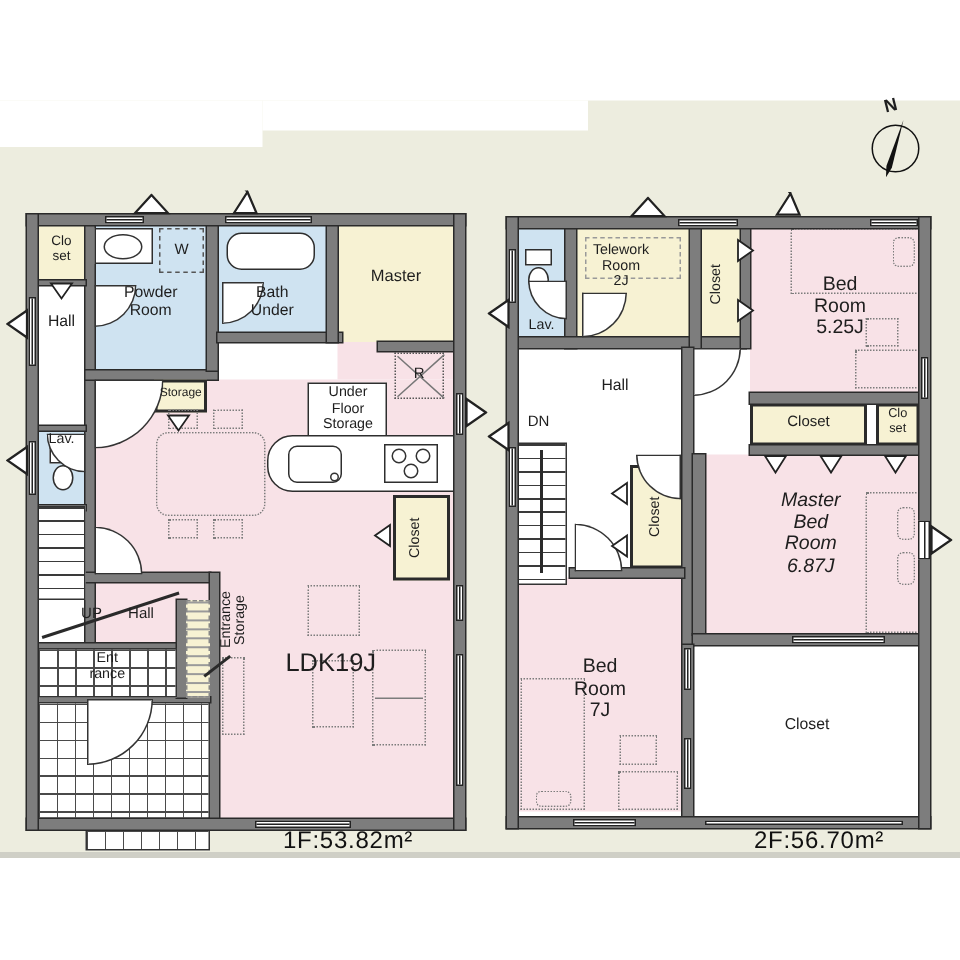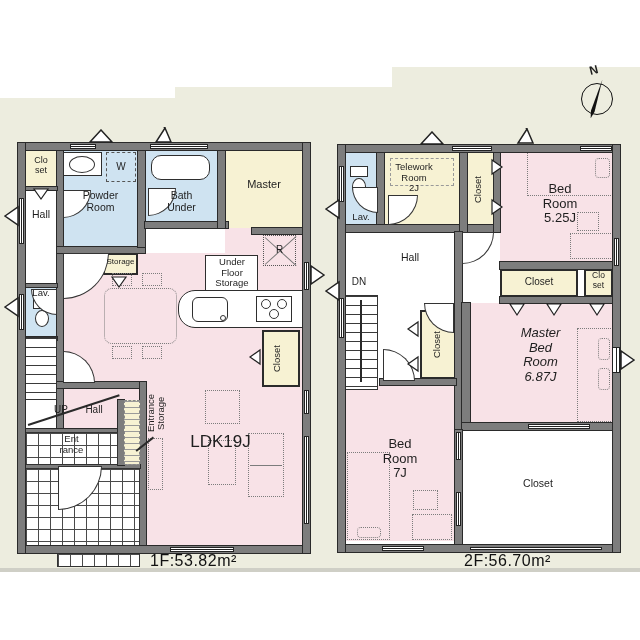--- a/index.html
+++ b/index.html
@@ -29,21 +29,21 @@
         background-image:repeating-linear-gradient(to right,#4a4a4a 0 1px,transparent 1px 12px),
                          repeating-linear-gradient(to bottom,#4a4a4a 0 1px,transparent 1px 12px);
         border:1px solid #333;box-sizing:border-box;}
   .winh{position:absolute;background:#fff;border:1px solid #222;box-sizing:border-box;
         background-image:linear-gradient(#222,#222);background-size:100% 1px;
         background-position:center;background-repeat:no-repeat;}
   .winv{position:absolute;background:#fff;border:1px solid #222;box-sizing:border-box;
         background-image:linear-gradient(#222,#222);background-size:1px 100%;
         background-position:center;background-repeat:no-repeat;}
   .tri{position:absolute;}
-  .area-label{position:absolute;font-size:16px;letter-spacing:.5px;text-align:left;color:#111;}
+  .area-label{position:absolute;font-size:16px;letter-spacing:.5px;text-align:center;color:#111;}
   .box-b{border:2px solid #2b2b2b;box-sizing:border-box;}
   .shelf{background-image:repeating-linear-gradient(to bottom,#9a9a9a 0 1px,transparent 1px 6px);}
   .needle{position:absolute;background:#111;
           clip-path:polygon(50% 0%,88% 82%,50% 100%,12% 82%);}
   .diag{position:absolute;background:#2a2a2a;transform-origin:left center;}
 </style>
 </head>
 <body>
 
 <div class="abs paper" style="left:0;top:67px;width:640px;height:505px;"></div>

